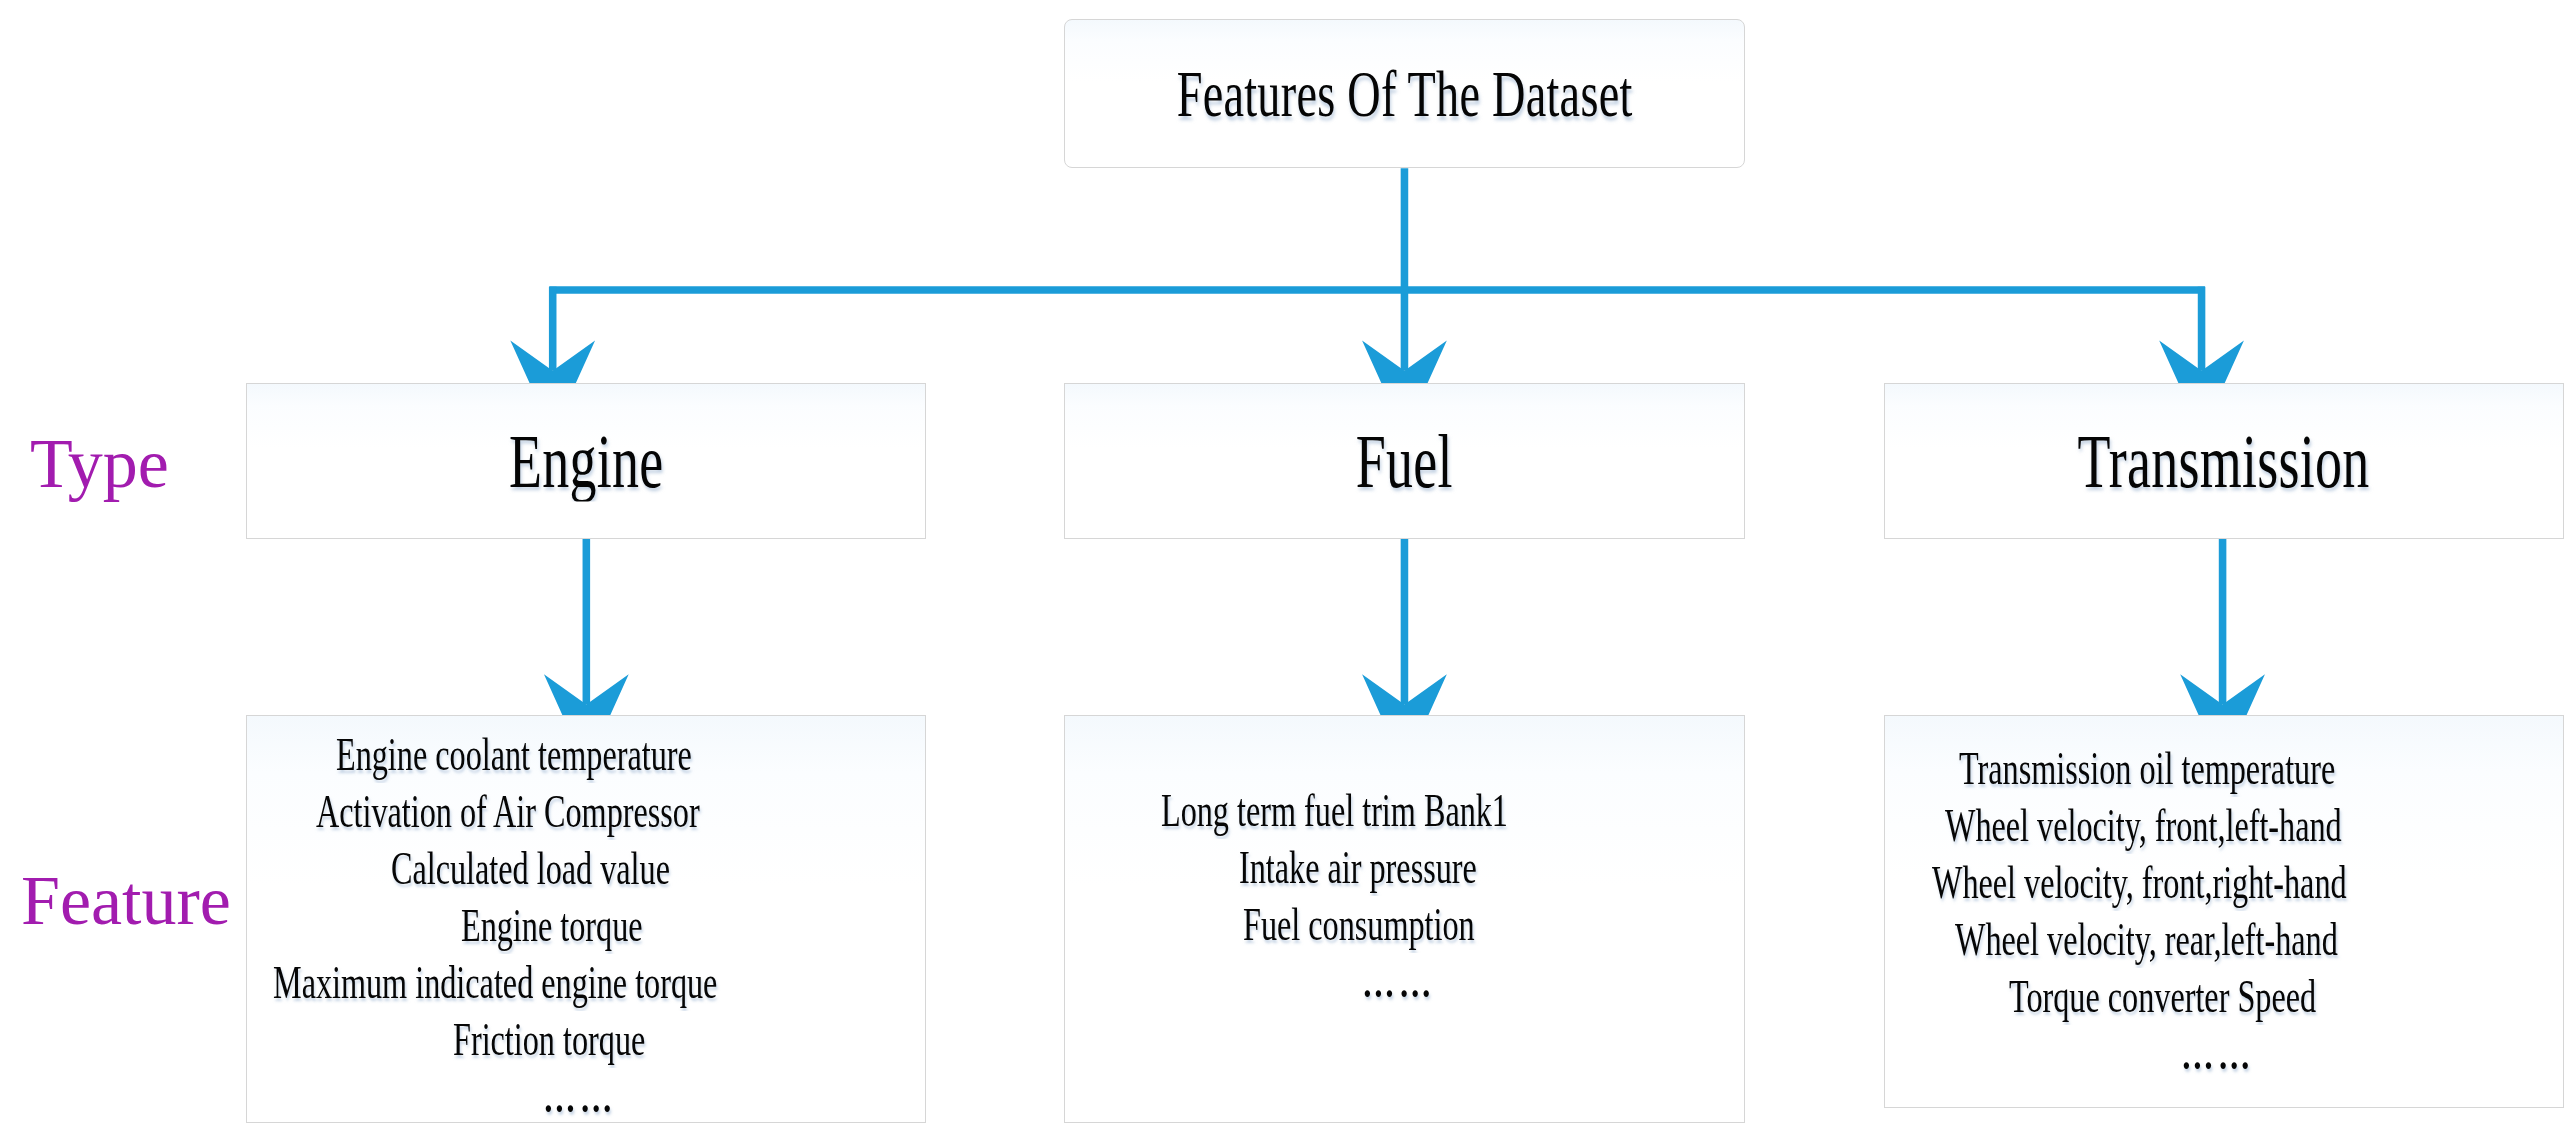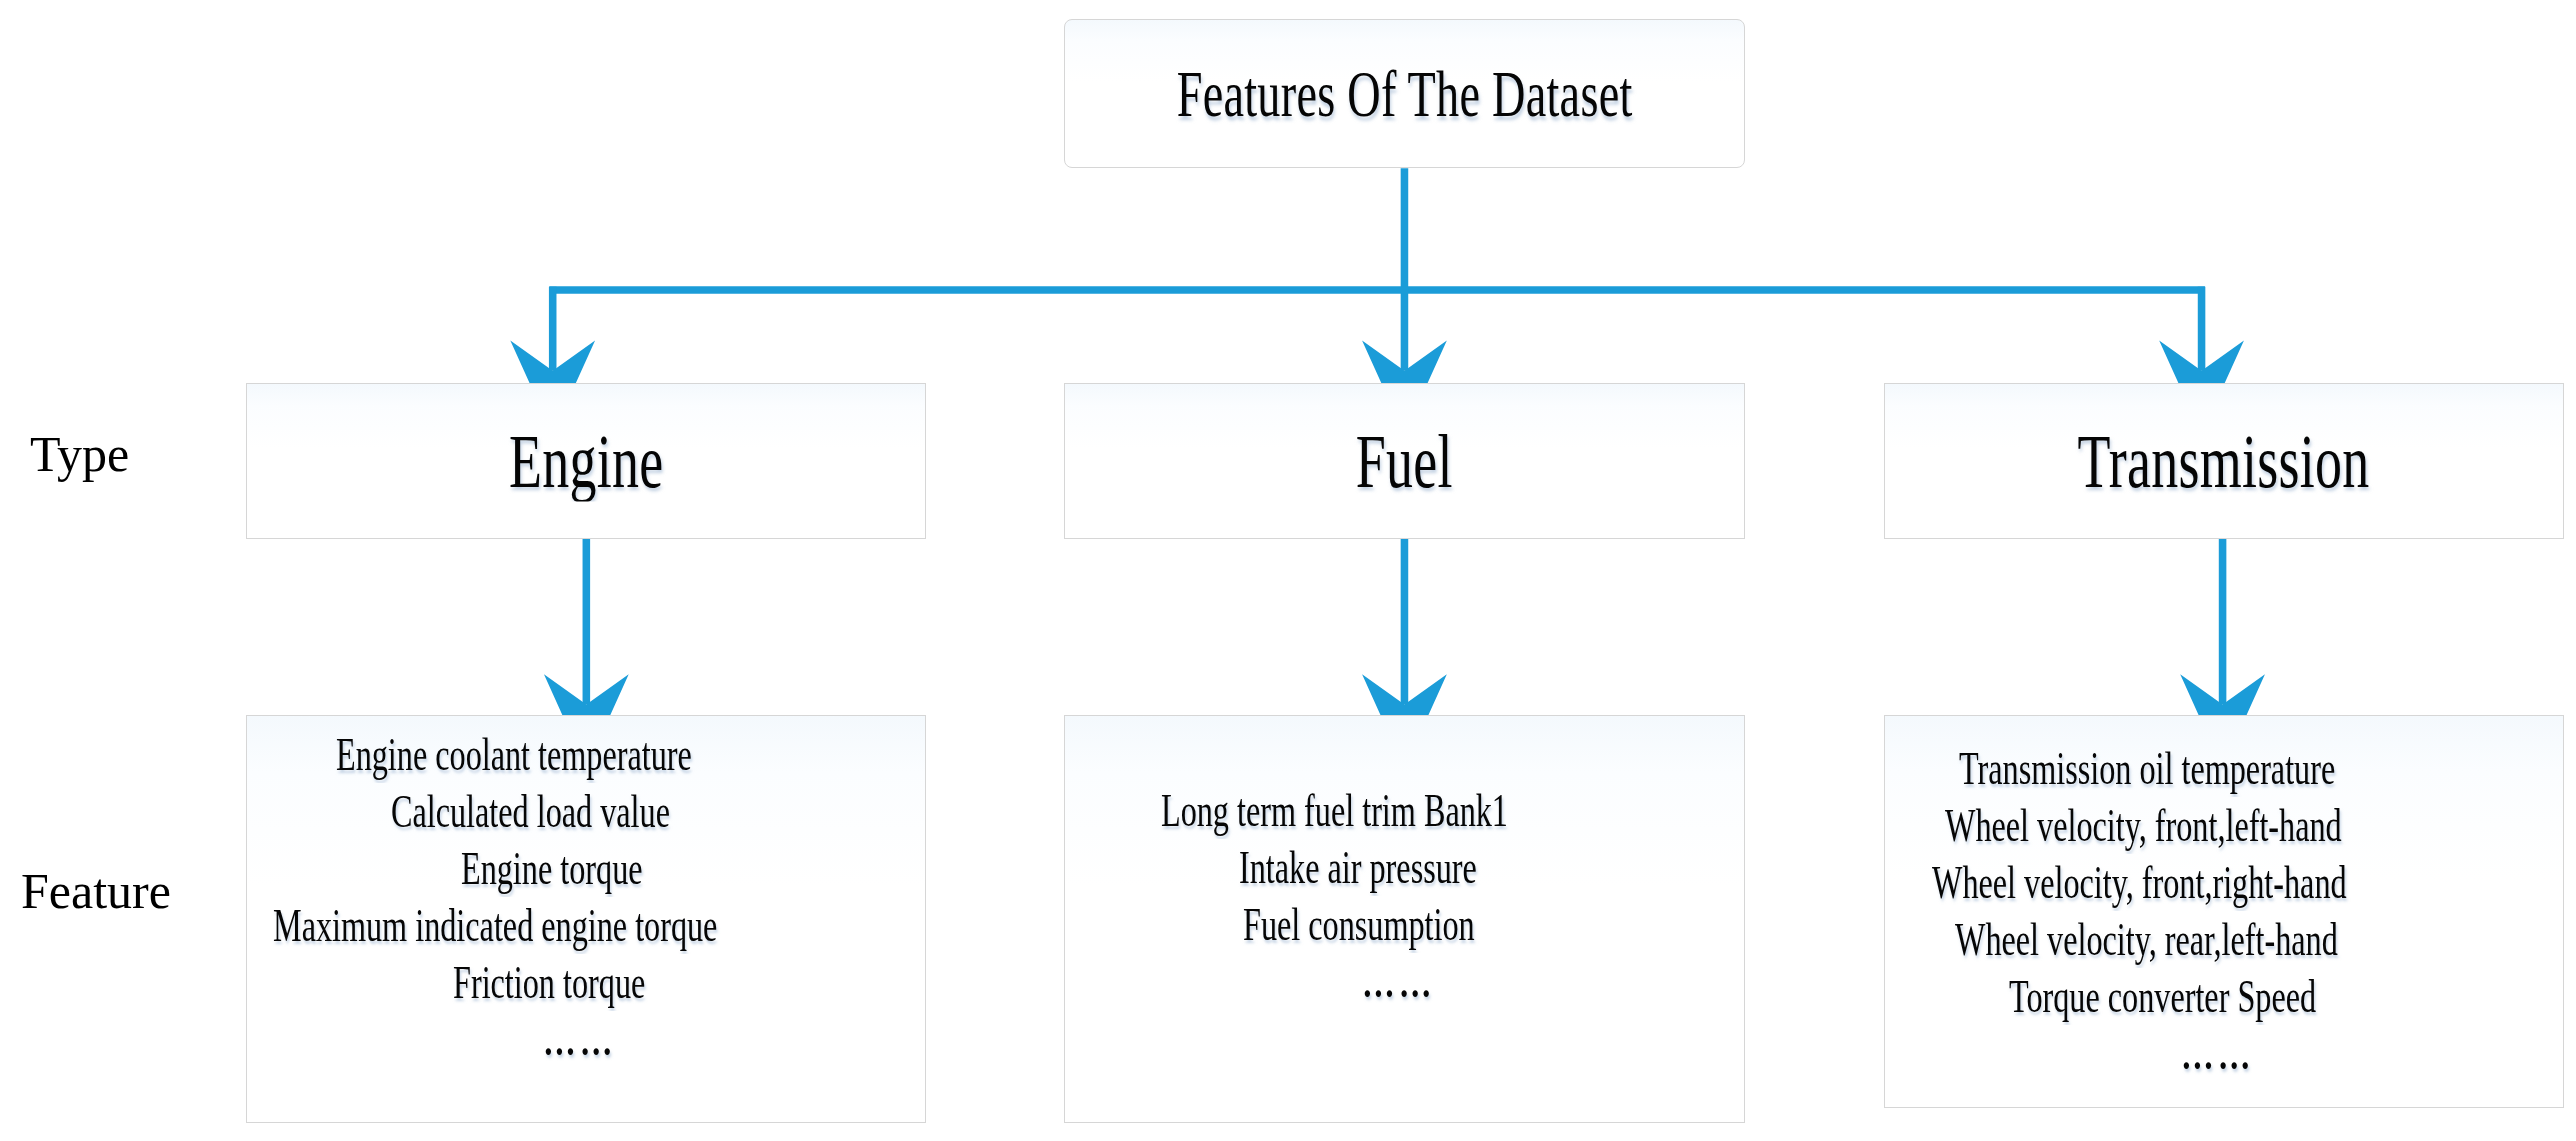--- a/index.html
+++ b/index.html
@@ -85,23 +85,23 @@
     font-weight: bold;
     letter-spacing: 5px;
     font-size: 42px;
     transform: scaleX(0.78);
   }
 
   
   .row-label {
     position: absolute;
     font-family: "Liberation Serif", "DejaVu Serif", serif;
-    font-size: 50px;
+    font-size: 70px;
     line-height: 1;
-    color: #000000;
+    color: #a21caf;
     white-space: nowrap;
   }
 
   
   #connectors {
     position: absolute;
     left: 0;
     top: 0;
     width: 2576px;
     height: 1141px;
@@ -159,20 +159,21 @@
 
   <div class="box" style="left:1884px; top:383px; width:680px; height:156px;">
     <div class="box-title-wrap">
       <span class="box-title">Transmission</span>
     </div>
   </div>
 
   <div class="box" style="left:246px; top:715px; width:680px; height:408px;">
     <ul class="feature-list" style="top:10px;">
       <li><span class="txt">Engine coolant temperature</span></li>
+      <li><span class="txt">Activation of Air Compressor</span></li>
       <li><span class="txt">Calculated load value</span></li>
       <li><span class="txt">Engine torque</span></li>
       <li><span class="txt">Maximum indicated engine torque</span></li>
       <li><span class="txt">Friction torque</span></li>
       <li class="ellipsis"><span class="txt">……</span></li>
     </ul>
   </div>
 
   <div class="box" style="left:1064px; top:715px; width:681px; height:408px;">
     <ul class="feature-list" style="top:66px;">

